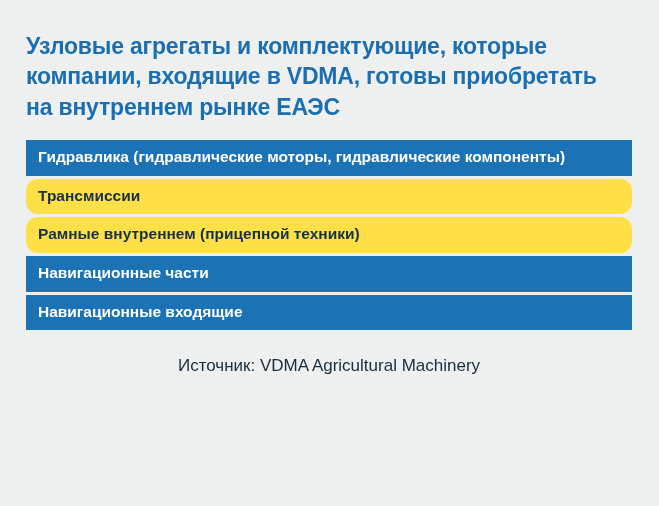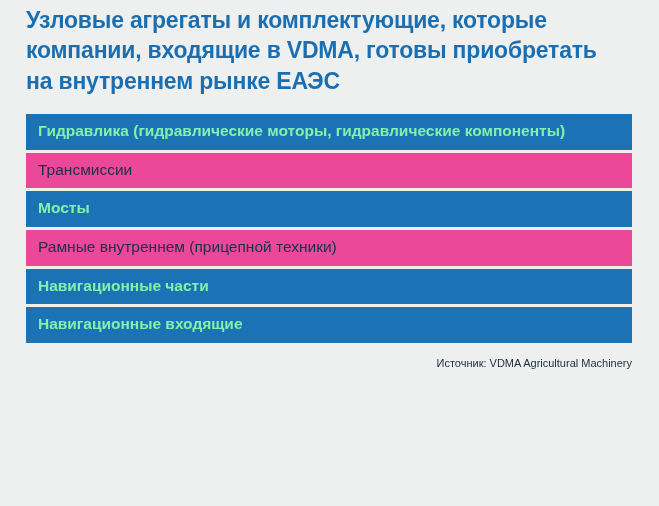--- a/index.html
+++ b/index.html
@@ -11,21 +11,21 @@
     height: 506px;
     background: #eef0f0;
     font-family: "Liberation Sans", sans-serif;
     overflow: hidden;
   }
   .page {
     position: relative;
     width: 659px;
     height: 454px;
     box-sizing: border-box;
-    padding: 5px 26px 0 26px;
+    padding: 31px 26px 0 26px;
   }
   .title {
     color: #1b6fb0;
     font-size: 23px;
     font-weight: bold;
     line-height: 1.32;
     letter-spacing: -0.2px;
     margin: 0 0 18px 0;
     max-width: 600px;
   }
@@ -38,48 +38,48 @@
   .row {
     box-sizing: border-box;
     width: 100%;
     padding: 7px 12px 8px 12px;
     font-size: 15.5px;
     line-height: 1.33;
     margin-bottom: 3px;
   }
   .row.blue {
     background: #1b72b4;
-    color: #86efac;
+    color: #ffffff;
     font-weight: bold;
   }
   .row.green {
-    background: #ec4899;
+    background: #fde047;
     color: #18304a;
-    font-weight: normal;
+    font-weight: bold;
+    border-radius: 12px;
   }
   .source {
-    margin-top: 14px;
+    margin-top: 26px;
     width: 606px;
-    text-align: right;
-    font-size: 11px;
+    text-align: center;
+    font-size: 17px;
     color: #1b2c3d;
     font-weight: normal;
   }
 </style>
 </head>
 <body>
 
 <div class="page">
 
   <h1 class="title">Узловые агрегаты и комплектующие, которые компании, входящие в VDMA, готовы приобретать на внутреннем рынке ЕАЭС</h1>
 
   <div class="list">
     <div class="row blue">Гидравлика (гидравлические моторы, гидравлические компоненты)</div>
     <div class="row green">Трансмиссии</div>
-    <div class="row blue">Мосты</div>
     <div class="row green">Рамные внутреннем (прицепной техники)</div>
     <div class="row blue">Навигационные части</div>
     <div class="row blue">Навигационные входящие</div>
   </div>
 
   <div class="source">Источник: VDMA Agricultural Machinery</div>
 
 </div>
 
 </body></html>

